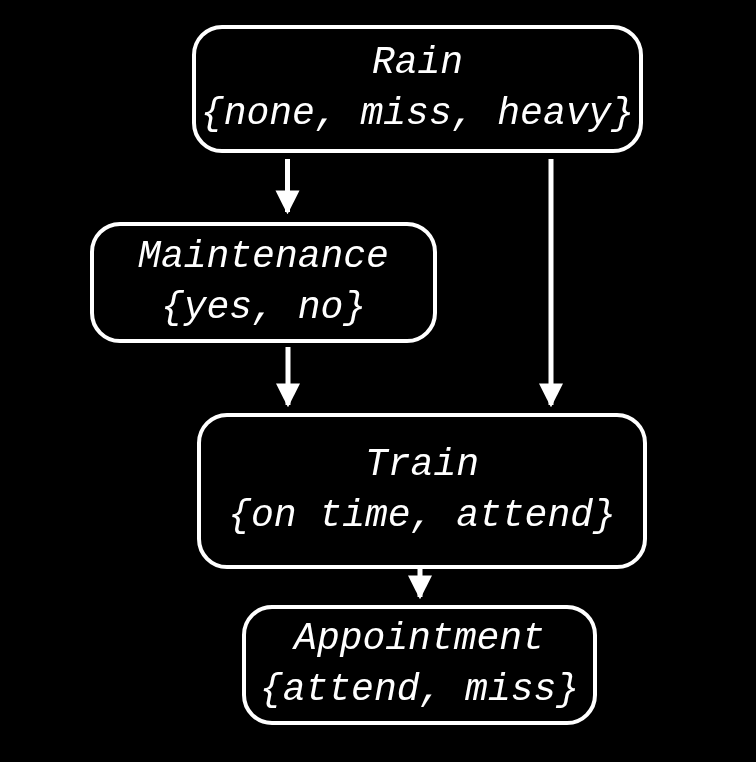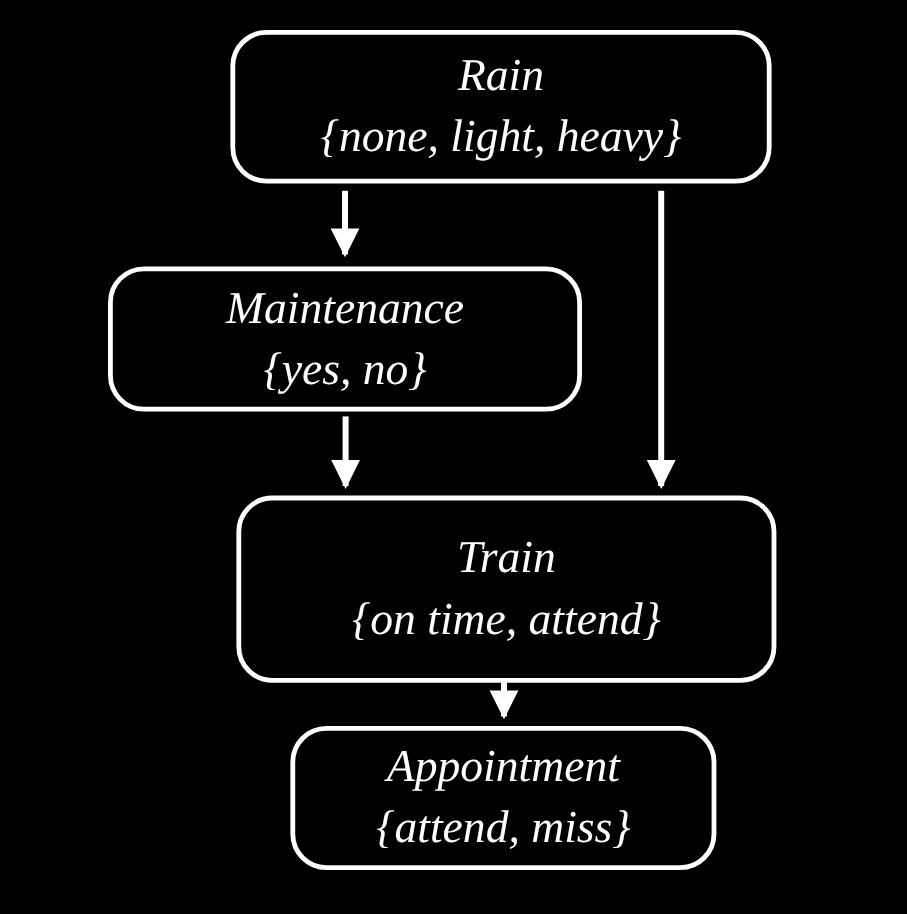--- a/index.html
+++ b/index.html
@@ -6,21 +6,21 @@
     margin: 0;
     padding: 0;
     background: #000000;
   }
   .canvas {
     position: relative;
     width: 756px;
     height: 762px;
     background: #000000;
     overflow: hidden;
-    font-family: Liberation Serif, serif;
+    font-family: Liberation Mono, monospace;
   }
   .edges-layer {
     position: absolute;
     left: 0;
     top: 0;
     width: 756px;
     height: 762px;
   }
   .node {
     position: absolute;
@@ -33,21 +33,21 @@
     flex-direction: column;
     align-items: center;
     justify-content: center;
     text-align: center;
     font-style: italic;
     font-size: 38px;
     line-height: 1.34;
     white-space: nowrap;
   }
   .node-rain        { left: 192px; top: 25px;  width: 451px; height: 128px; }
-  .node-maintenance { left: 90px;  top: 222px; width: 395px; height: 121px; }
+  .node-maintenance { left: 90px;  top: 222px; width: 347px; height: 121px; }
   .node-train       { left: 197px; top: 413px; width: 450px; height: 156px; }
   .node-appointment { left: 242px; top: 605px; width: 355px; height: 120px; }
 </style>
 </head>
 <body>
 
 <div class="canvas">
 
   <svg class="edges-layer" width="756" height="762" viewBox="0 0 756 762" xmlns="http://www.w3.org/2000/svg">
     <defs>
@@ -56,21 +56,21 @@
       </marker>
     </defs>
     <line x1="287.5" y1="159" x2="287.5" y2="212" stroke="#ffffff" stroke-width="5" marker-end="url(#arrowhead)"></line>
     <line x1="551" y1="159" x2="551" y2="405" stroke="#ffffff" stroke-width="5" marker-end="url(#arrowhead)"></line>
     <line x1="288" y1="347" x2="288" y2="405" stroke="#ffffff" stroke-width="5" marker-end="url(#arrowhead)"></line>
     <line x1="420" y1="541" x2="420" y2="597" stroke="#ffffff" stroke-width="5" marker-end="url(#arrowhead)"></line>
   </svg>
 
   <div class="node node-rain">
     <span>Rain</span>
-    <span>{none, light, heavy}</span>
+    <span>{none, miss, heavy}</span>
   </div>
 
   <div class="node node-maintenance">
     <span>Maintenance</span>
     <span>{yes, no}</span>
   </div>
 
   <div class="node node-train">
     <span>Train</span>
     <span>{on time, attend}</span>

